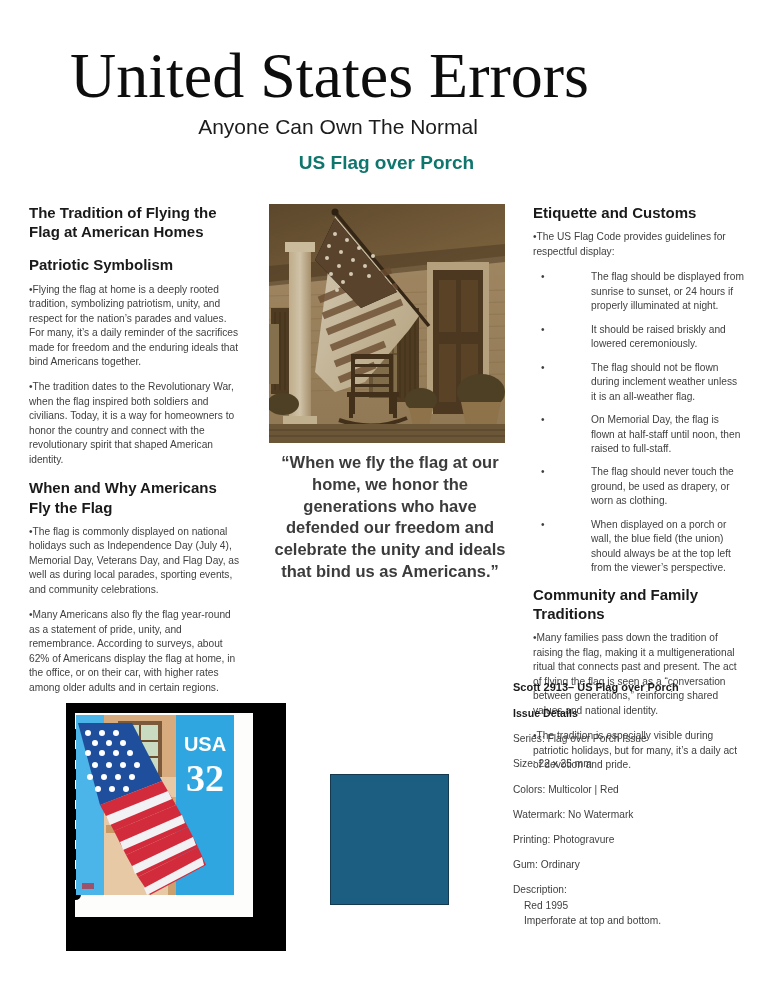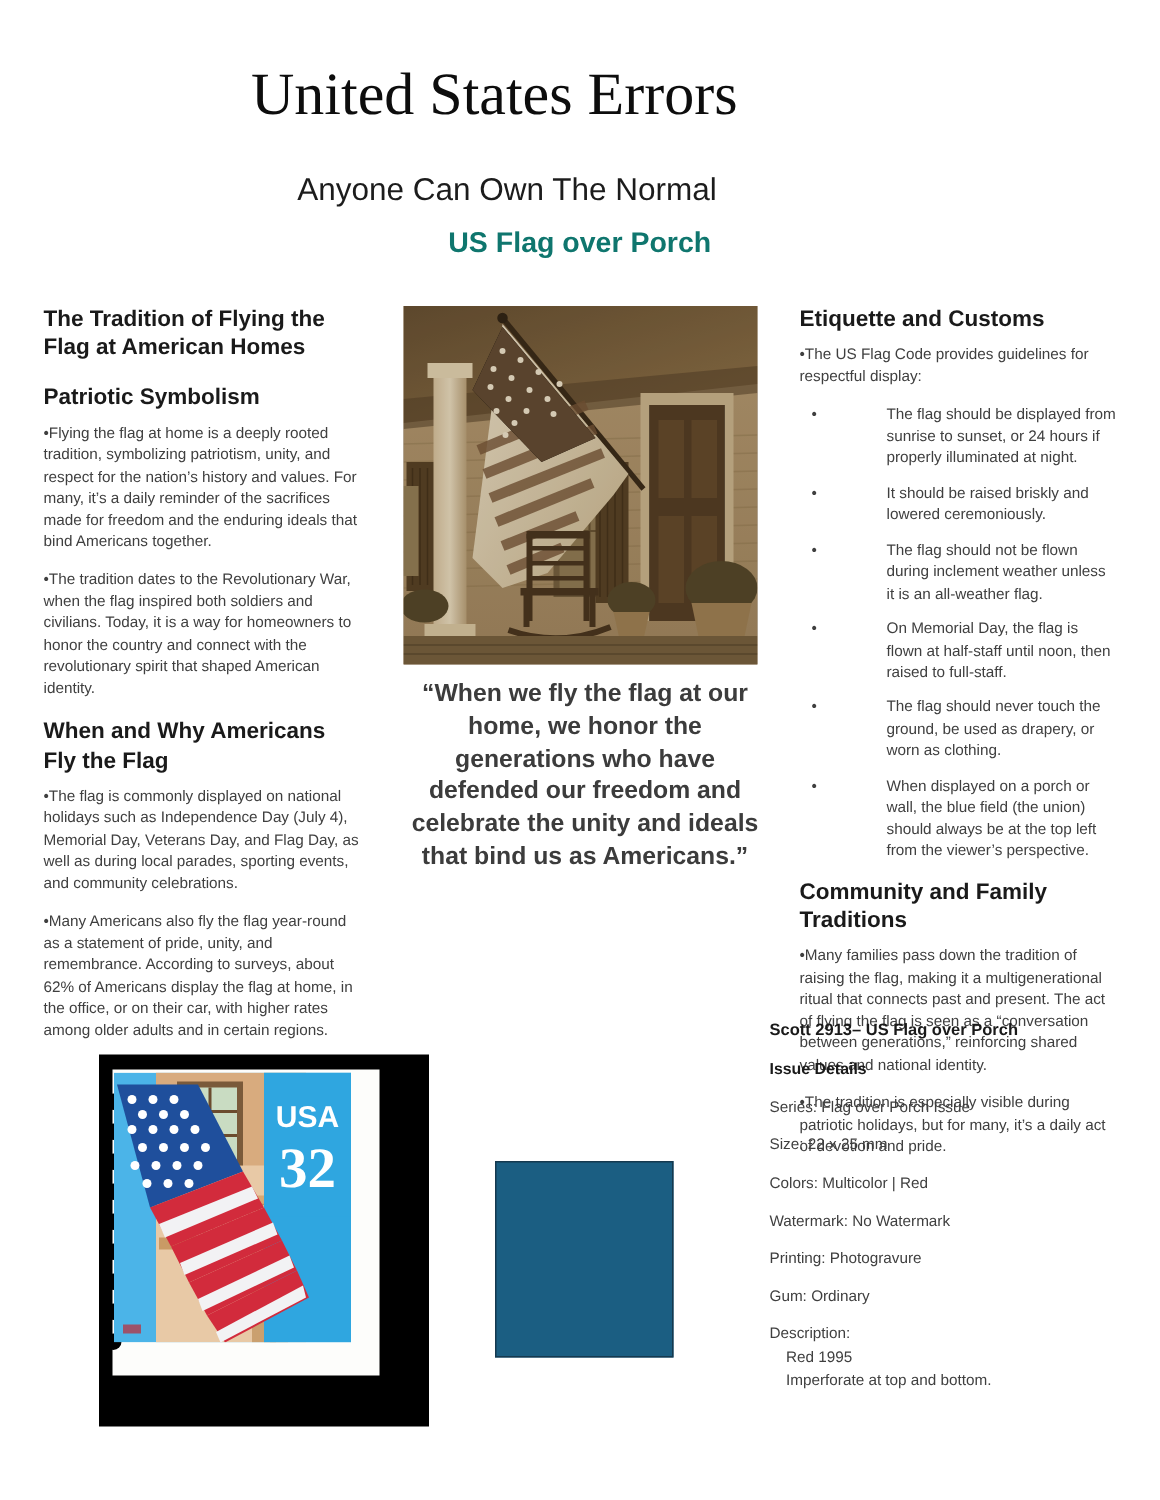--- a/index.html
+++ b/index.html
@@ -17,21 +17,21 @@
   }
 
   
   .page-title {
     position: absolute;
     top: 42px;
     left: 0;
     width: 659px;
     text-align: center;
     font-family: "Liberation Serif", serif;
-    font-size: 40px;
+    font-size: 64px;
     line-height: 1.05;
     font-weight: 400;
     color: #0d0d0d;
     letter-spacing: 0px;
   }
   .page-subtitle {
     position: absolute;
     top: 115px;
     left: 0;
     width: 676px;
@@ -213,21 +213,21 @@
 <body>
 
 <div class="page-title">United States Errors</div>
 <div class="page-subtitle">Anyone Can Own The Normal</div>
 <div class="page-section-title">US Flag over Porch</div>
 
 <div class="col-left">
   <div class="h-bold">The Tradition of Flying the Flag at American Homes</div>
 
   <div class="h-bold spaced">Patriotic Symbolism</div>
-  <p class="para">•Flying the flag at home is a deeply rooted tradition, symbolizing patriotism, unity, and respect for the nation’s history and values. For many, it’s a daily reminder of the sacrifices made for freedom and the enduring ideals that bind Americans together.</p>
+  <p class="para">•Flying the flag at home is a deeply rooted tradition, symbolizing patriotism, unity, and respect for the nation’s parades and values. For many, it’s a daily reminder of the sacrifices made for freedom and the enduring ideals that bind Americans together.</p>
   <p class="para">•The tradition dates to the Revolutionary War, when the flag inspired both soldiers and civilians. Today, it is a way for homeowners to honor the country and connect with the revolutionary spirit that shaped American identity.</p>
 
   <div class="h-bold">When and Why Americans Fly the Flag</div>
   <p class="para">•The flag is commonly displayed on national holidays such as Independence Day (July 4), Memorial Day, Veterans Day, and Flag Day, as well as during local parades, sporting events, and community celebrations.</p>
   <p class="para">•Many Americans also fly the flag year-round as a statement of pride, unity, and remembrance. According to surveys, about 62% of Americans display the flag at home, in the office, or on their car, with higher rates among older adults and in certain regions.</p>
 </div>
 
 <div class="porch-photo">
   <svg width="236" height="239" viewBox="0 0 236 239" xmlns="http://www.w3.org/2000/svg">
     <defs>

